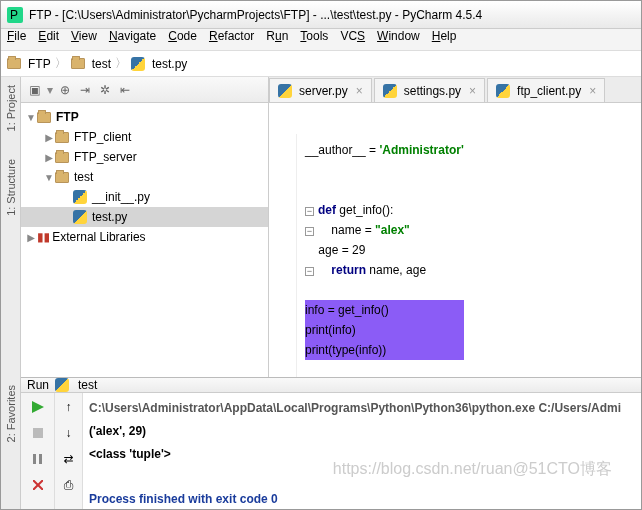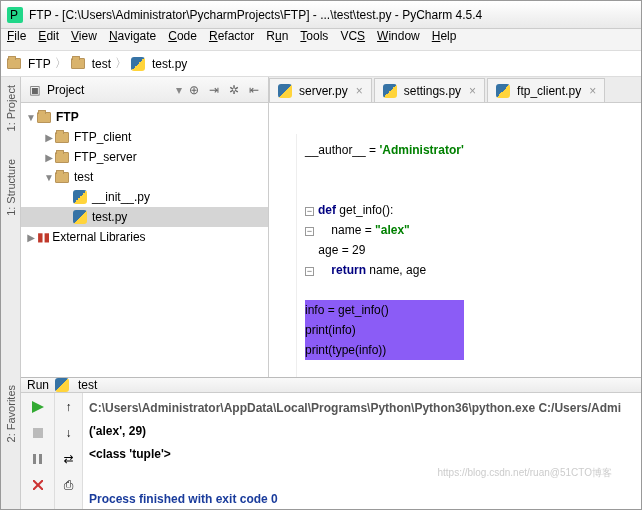--- a/index.html
+++ b/index.html
@@ -39,21 +39,21 @@
 .hl-line{background:#8b5cf6;display:inline-block;width:100%;}
 .minus{display:inline-block;width:9px;height:9px;border:1px solid #999;color:#666;font-size:9px;line-height:7px;text-align:center;margin-right:4px;background:#fff;}
 .run-panel { height:132px; border-top:1px solid #bbb; background:#fff; display:flex; flex-direction:column;}
 .run-header{height:22px;background:linear-gradient(#f9f9f9,#ececec);border-bottom:1px solid #ccc;display:flex;align-items:center;padding:0 6px;gap:6px;}
 .run-body{flex:1;display:flex;}
 .run-tools{width:34px;background:#f4f4f4;border-right:1px solid #ddd;display:flex;flex-direction:column;align-items:center;padding:4px 0;gap:6px;}
 .run-tools .btn{width:22px;height:20px;display:flex;align-items:center;justify-content:center;}
 .console{flex:1;font-family:Consolas,"Courier New",monospace;font-size:12px;padding:4px 6px;white-space:pre;overflow:auto;line-height:22px;font-weight:bold;}
 .console .path{color:#555;}
 .console .exit{color:#1a3c9c;}
-.watermark{position:absolute;right:30px;bottom:30px;color:#ccc;font-size:10px;font-family:sans-serif;pointer-events:none;}
+.watermark{position:absolute;right:30px;bottom:30px;color:#ccc;font-size:16px;font-family:sans-serif;pointer-events:none;}
 .left-gutter2{width:20px;background:#ececec;border-right:1px solid #ccc;display:flex;flex-direction:column;align-items:center;padding-top:4px;}
 .bottom-gutter-wrap{display:flex;}
 </style>
 </head>
 <body>
 
 <div class="titlebar">
   <span class="icon">
     <svg width="16" height="16">
         <rect width="16" height="16" fill="#21d789" rx="2"></rect>
@@ -90,21 +90,20 @@
 
 <div class="main">
   <div class="left-gutter">
     <span class="vtab">1: Project</span>
     <span class="vtab">1: Structure</span>
   </div>
 
   <div class="project-pane">
     <div class="project-header">
       <span class="tool-icon">▣</span>
-      <span class="title">Project</span>
       <span style="color:#888;">▾</span>
       <span class="tool-icon">⊕</span>
       <span class="tool-icon">⇥</span>
       <span class="tool-icon">✲</span>
       <span class="tool-icon">⇤</span>
     </div>
     <div class="tree">
       <div class="tree-row" style="padding-left:4px;">
         <span class="tree-arrow">▼</span>
           <span class="folder-icon"></span>

